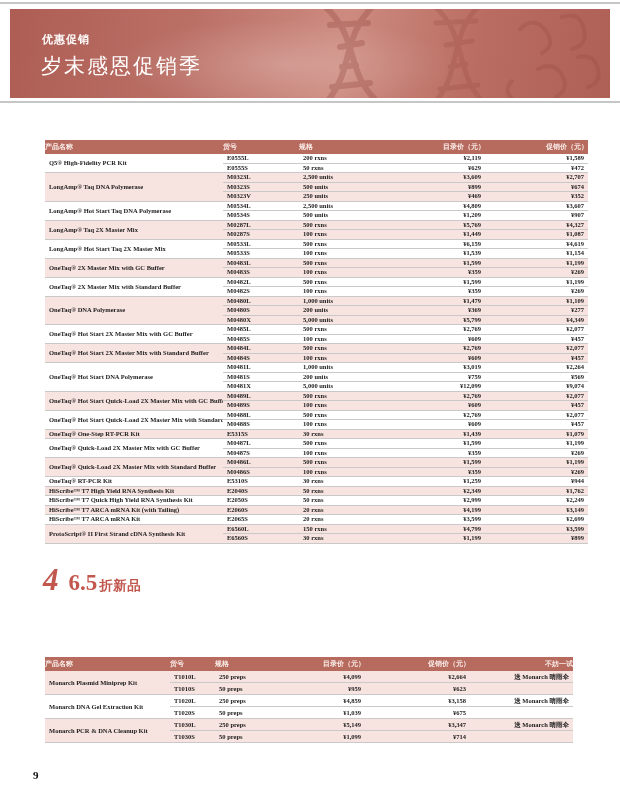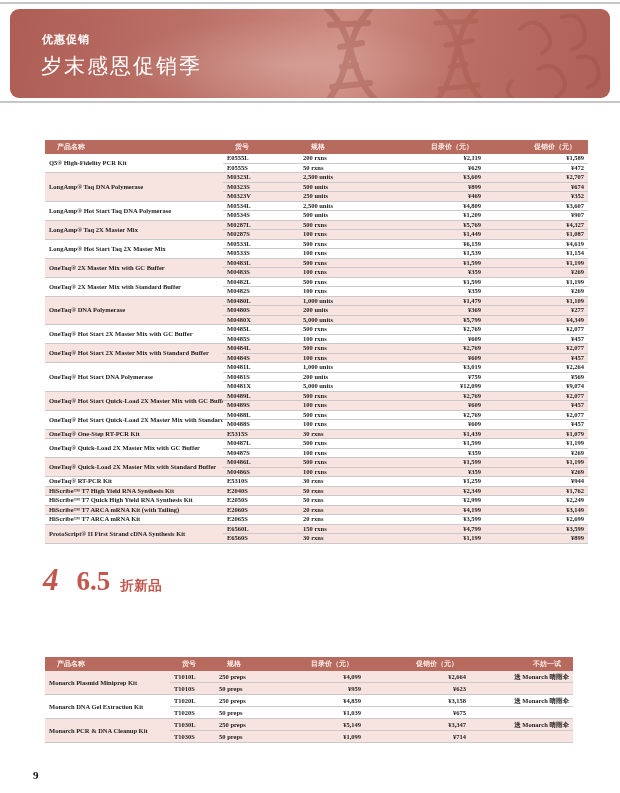--- a/index.html
+++ b/index.html
@@ -6,46 +6,46 @@
   .page{position:relative;width:620px;height:793px;background:#fff;overflow:hidden;
         font-family:"Liberation Serif","DejaVu Serif",serif;color:#1a1a1a;}
   .rule{position:absolute;left:0;width:620px;height:2px;background:#c6c6c6;}
   .rule.top{top:2px;}
   .rule.mid{top:101px;}
 
   
   .banner{position:absolute;left:10px;top:9px;width:600px;height:89px;overflow:hidden;
           background:
             radial-gradient(ellipse 260px 70px at 46% 62%, rgba(255,255,255,0.20), rgba(255,255,255,0) 65%),
-            linear-gradient(100deg,#ad5d54 0%,#bb7066 30%,#cd8b80 55%,#b96c61 78%,#ae6057 100%); border-radius: 9px;}
+            linear-gradient(100deg,#ad5d54 0%,#bb7066 30%,#cd8b80 55%,#b96c61 78%,#ae6057 100%);}
   .banner .eyebrow{position:absolute;left:32px;top:23px;font-size:11px;font-weight:bold;
                    color:#ffffff;letter-spacing:1px;}
   .banner .title{position:absolute;left:31px;top:43px;font-size:21px;font-weight:normal;
                  color:#ffffff;letter-spacing:2px;}
   .banner svg{position:absolute;right:0;top:0;}
 
   
   table{border-collapse:collapse;table-layout:fixed;}
   #main-table{position:absolute;left:45px;top:140px;width:543px;}
   #monarch-table{position:absolute;left:45px;top:657px;width:528px;}
   th{background:#b76a5e;color:#f9ece7;font-size:7px;font-weight:bold;height:14px;
-     padding:0 12px;text-align:left;white-space:nowrap;overflow:hidden;}
+     padding:0 0;text-align:left;white-space:nowrap;overflow:hidden;}
   td{font-size:6.5px;font-weight:bold;color:#1c1c1c;border-bottom:1px solid #c9c9c9;
      padding:0 4px;white-space:nowrap;overflow:hidden;background:#fff;}
   #main-table td{height:8.5px;line-height:8px;}
   #monarch-table td{height:11px;line-height:10px;}
   tr.pink td{background:#f7e3df;}
   th.r,td.r{text-align:right;}
   td.name{font-size:6.5px;}
 
   
   .sec{position:absolute;left:43px;top:564px;display:flex;align-items:baseline;color:#c1574d;}
   .sec .num{font-size:31px;font-style:italic;font-weight:bold;margin-right:8px;line-height:1;}
   .sec .t{font-size:13.5px;font-weight:bold;letter-spacing:0.5px;}
-  .sec .disc{font-size:27px;font-weight:bold;margin:0 10px;line-height:1;}
+  .sec .disc{font-size:23px;font-weight:bold;margin:0 2px;line-height:1;}
 
   .desc{position:absolute;left:43px;top:612px;width:549px;font-size:8.5px;font-weight:bold;
         line-height:1.7;color:#1a1a1a;text-align:justify;}
 
   .pagenum{position:absolute;left:33px;top:769px;font-size:11px;font-weight:bold;color:#111;}
 </style>
 </head>
 <body>
 
 <div class="page">

